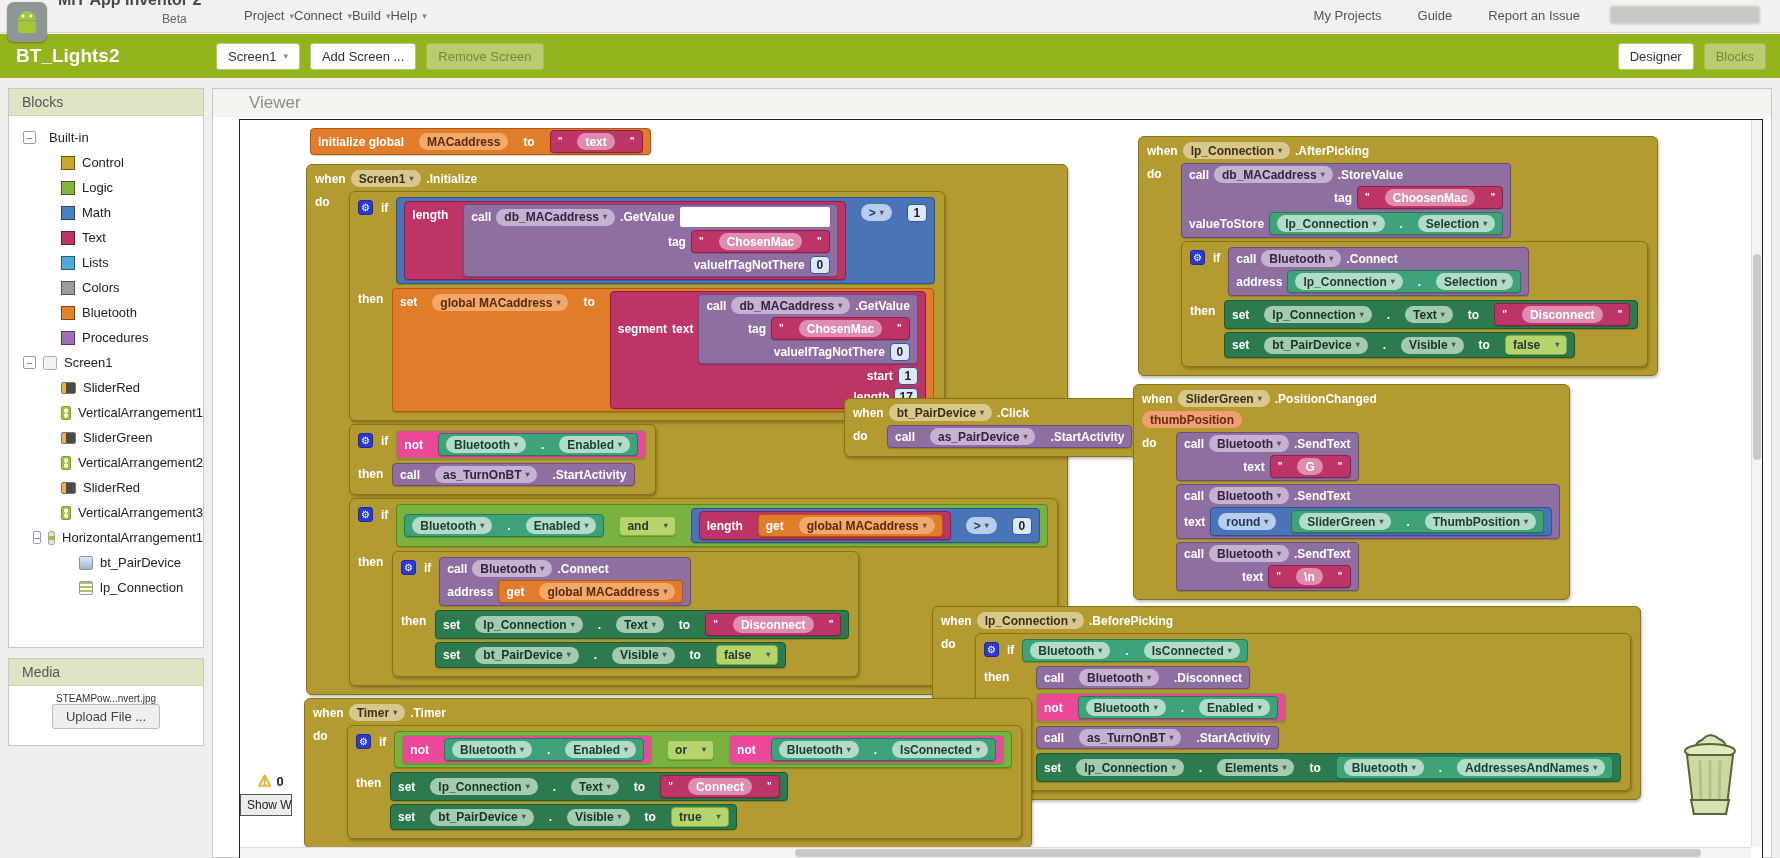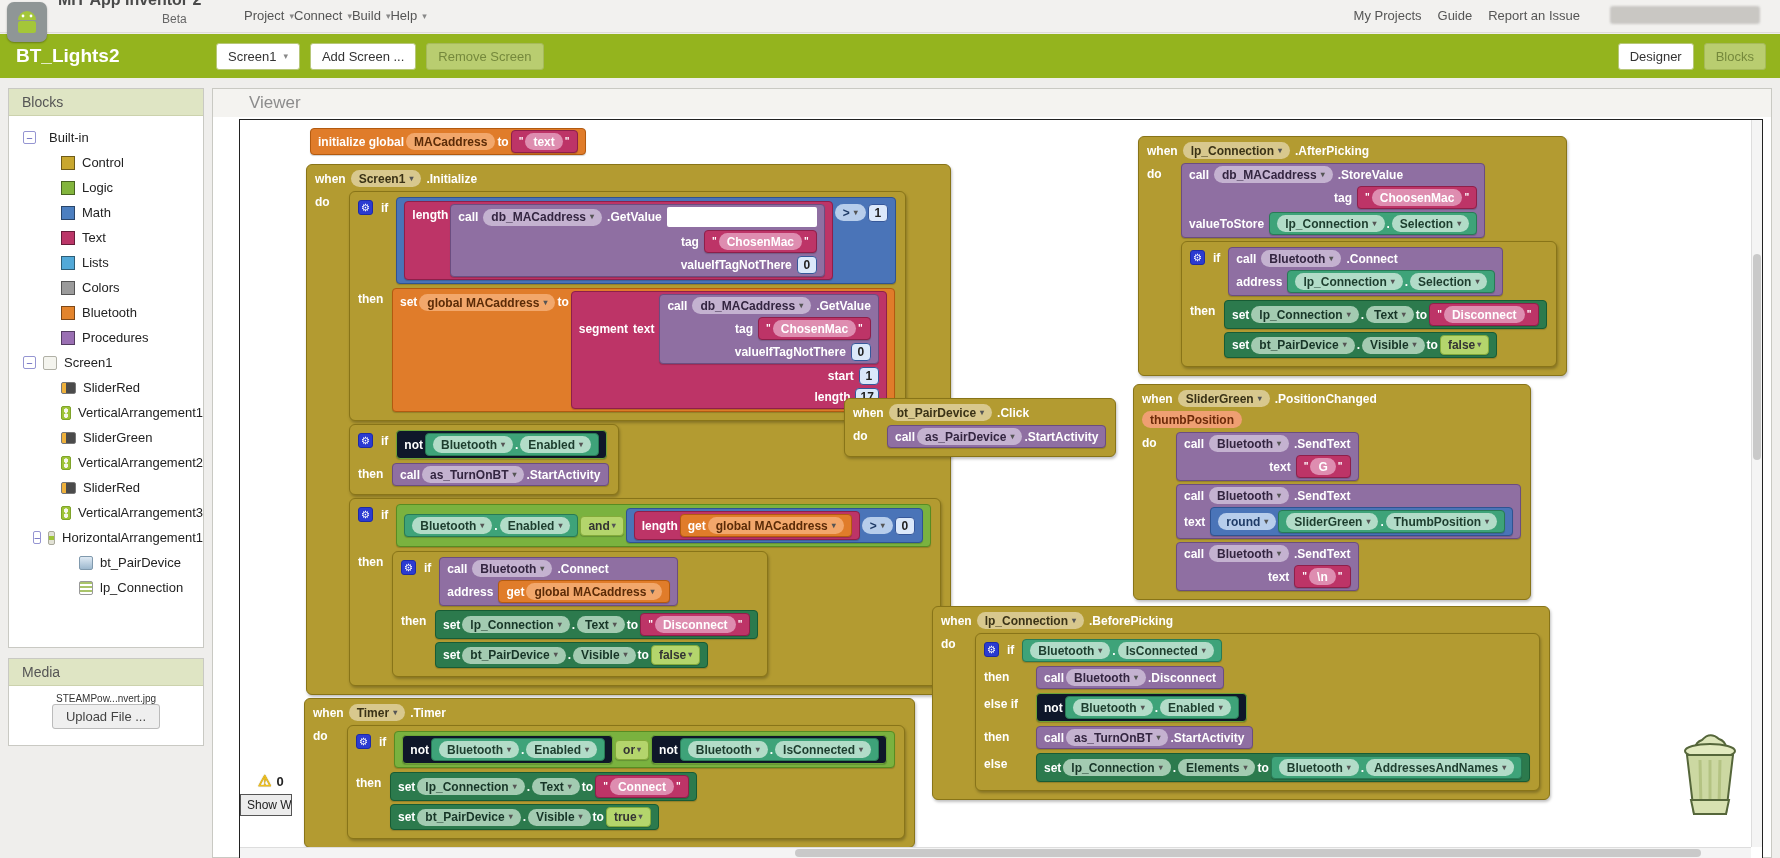--- a/index.html
+++ b/index.html
@@ -6,21 +6,21 @@
 html,body{width:1780px;height:858px}
 body{font-family:"Liberation Sans",sans-serif;background:#efeeec;position:relative;overflow:hidden;font-size:13px;color:#333}
 
 .topbar{position:absolute;left:0;top:0;width:100%;height:33px;background:#f2f1ef;border-bottom:1px solid #dedcd8;overflow:hidden}
 .apptitle{position:absolute;left:58px;top:-9px;font-size:16px;font-weight:bold;color:#4a4a4a;white-space:nowrap}
 .beta{position:absolute;left:162px;top:12px;font-size:12px;color:#666}
 .logo{position:absolute;left:7px;top:2px;width:40px;height:40px;background:#8f9696;border-radius:7px;z-index:30;display:flex;align-items:center;justify-content:center;box-shadow:0 1px 2px rgba(0,0,0,.3)}
 .menus{position:absolute;left:244px;top:8px;display:flex;color:#555}
 .menu{display:flex;gap:5px;align-items:center;cursor:pointer}
 .mcaret{font-size:9px;color:#888}
-.toplinks{position:absolute;right:200px;top:8px;display:flex;gap:16px;color:#555;white-space:nowrap}
+.toplinks{position:absolute;right:200px;top:8px;display:flex;gap:36px;color:#555;white-space:nowrap}
 .userblur{position:absolute;right:20px;top:6px;width:150px;height:18px;background:#c9c7c3;border-radius:3px;filter:blur(1.2px)}
 
 .greenbar{position:absolute;left:0;top:34px;width:100%;height:44px;background:#94b41e;display:flex;align-items:center}
 .projname{color:#fff;font-size:19px;font-weight:bold;margin-left:16px;width:200px}
 .gbtn{background:#fff;border:1px solid #b7c779;border-radius:3px;padding:5px 11px;font-size:13px;color:#333;display:inline-flex;gap:7px;align-items:center;margin-right:10px;cursor:pointer;white-space:nowrap}
 .gbtn.muted{background:#b9cd70;color:#75893c;border-color:#a6ba5b}
 .spacer{flex:1}
 
 .panel{position:absolute;background:#fff;border:1px solid #c9c9c3}
 .phead{background:#dfe5c4;padding:5px 13px;color:#555;font-size:14px;border-bottom:1px solid #ccd2ad}
@@ -35,34 +35,34 @@
 .ic-harr{background:#e2e2d6;border:1px solid #a9a99b;background-image:radial-gradient(circle at 30% 50%,#9ec437 2px,transparent 2.5px),radial-gradient(circle at 72% 50%,#9ec437 2px,transparent 2.5px)}
 .ic-btn{background:linear-gradient(#dfeaf4,#9db8ce);border:1px solid #8099ad}
 .ic-list{background:#fff;border:1px solid #999;background-image:repeating-linear-gradient(180deg,#a9c46a 0 2px,#fff 2px 4px)}
 .sbtn{background:#efefef;border:1px solid #bbb;border-radius:3px;color:#888;padding:4px 13px;font-size:13px;cursor:pointer}
 
 .viewer{position:absolute;left:212px;top:88px;width:1560px;height:770px;background:#fff;border:1px solid #c9c9c3}
 .vtitle{padding:4px 0 4px 36px;color:#8c8c8c;font-size:17px;background:#f4f3f0}
 .canvas{position:absolute;left:26px;top:30px;width:1524px;height:740px;background:#fff;border:1px solid #222;overflow:hidden}
 
 .script{position:absolute;white-space:nowrap}
-.bl{display:inline-flex;align-items:center;gap:2px;border-radius:4px;padding:2px 7px;font-size:12px;font-weight:bold;color:#fff;border:1px solid rgba(0,0,0,.32);box-shadow:0 1px 1px rgba(0,0,0,.18);white-space:nowrap}
+.bl{display:inline-flex;align-items:center;gap:15px;border-radius:4px;padding:2px 7px;font-size:12px;font-weight:bold;color:#fff;border:1px solid rgba(0,0,0,.32);box-shadow:0 1px 1px rgba(0,0,0,.18);white-space:nowrap}
 .multi{flex-direction:column;align-items:stretch;gap:3px}
 .r{display:flex;align-items:center;gap:5px}
 .r.end{justify-content:flex-end}
 .tops{align-items:flex-start}
 .col{display:flex;flex-direction:column;align-items:flex-start;gap:3px}
 .purple{background:#8f6fa2;border-color:#6b4d80}
 .magenta{background:#bd3467;border-color:#8e1f4a}
 .blue{background:#4a74b8;border-color:#2f5391}
 .orange{background:#e07c2a;border-color:#b25a10}
 .teal{background:#3ea379;border-color:#287a55}
 .dgreen{background:#2c7a4d;border-color:#175c35}
 .lgreen{background:#7ab23f;border-color:#578c22;padding:3px 7px}
-.notg{background:#0f172a;border-color:#6da336}
+.notg{background:#ec4899;border-color:#6da336}
 .tf{background:#b4d56c;border-color:#84ab3b;color:#333}
 .evt,.sub{display:inline-flex;flex-direction:column;align-items:flex-start;gap:4px;background:#b39b31;border:1px solid #887418;border-radius:6px;padding:5px 9px 8px 8px;box-shadow:1px 2px 3px rgba(0,0,0,.25)}
 .erow{display:flex;align-items:flex-start;gap:8px}
 .elbl{color:#fff;font-weight:bold;padding-top:4px;font-size:12px;min-width:26px}
 .elbl.w0{min-width:0}
 .pill{background:rgba(255,255,255,.62);color:#333;border-radius:9px;padding:0 8px;height:17px;display:inline-flex;align-items:center;gap:4px;font-weight:bold;font-size:12px;white-space:nowrap}
 .gpill{background:#d8c88e;color:#3a3216}
 .ppill{background:#c4b2d0;color:#332540}
 .tpill{background:#b2dcc8;color:#1d3d2e}
 .grpill{background:#a3cbb1;color:#173527}

